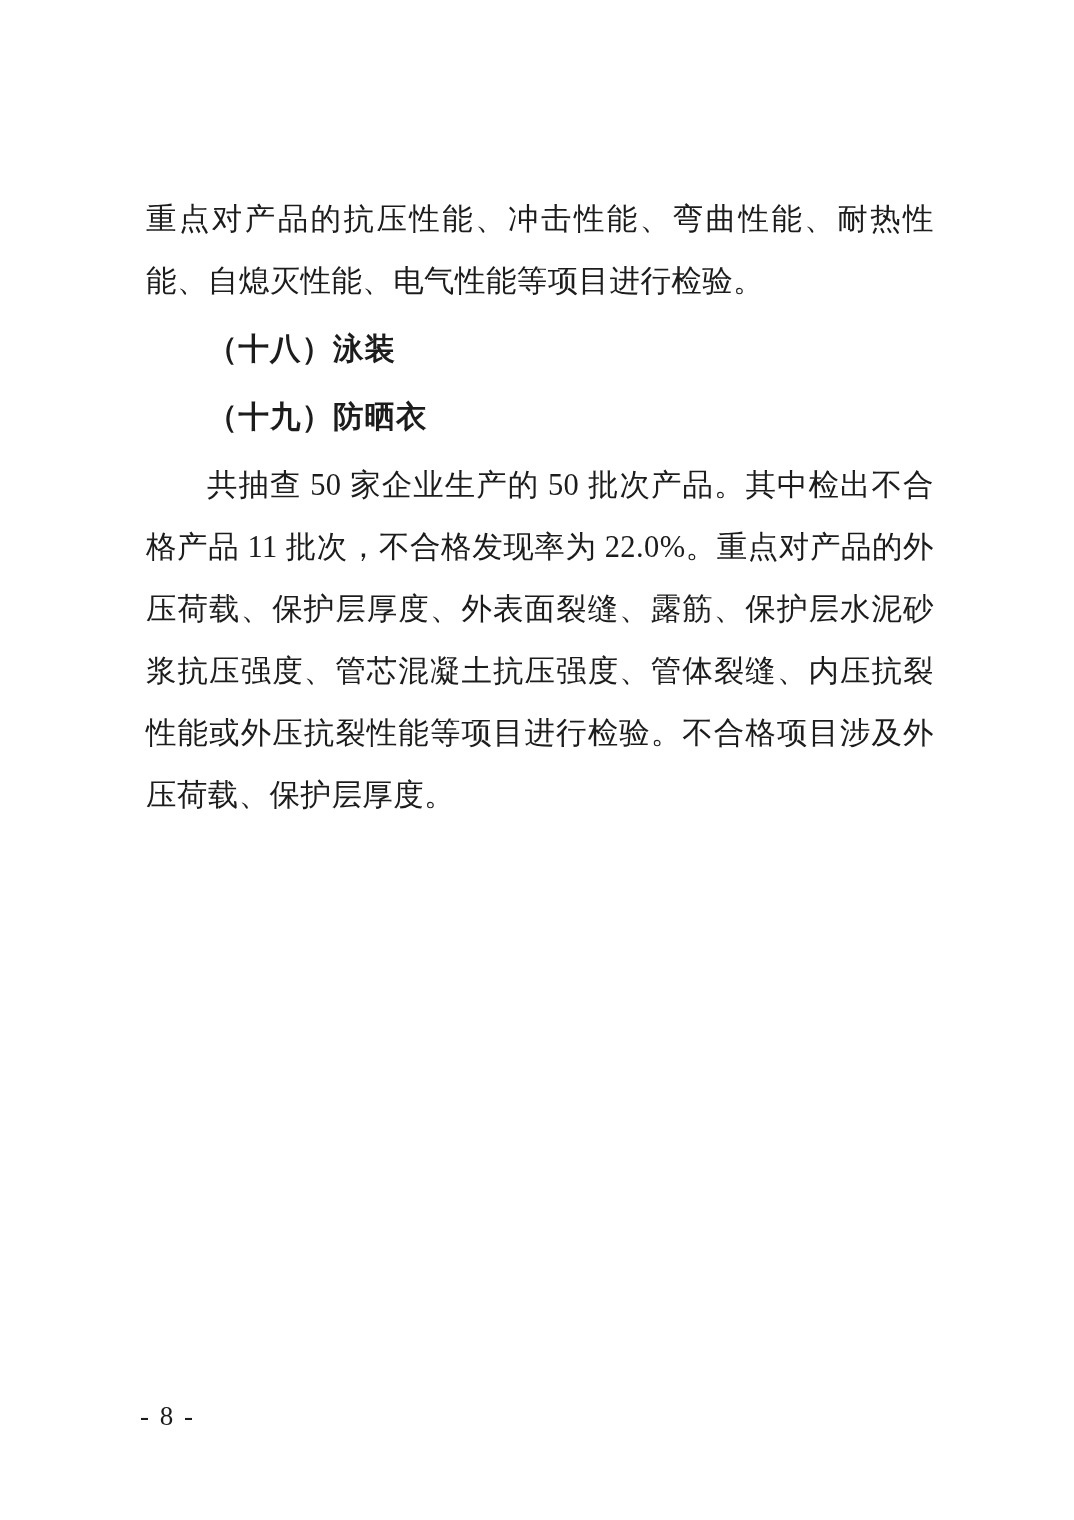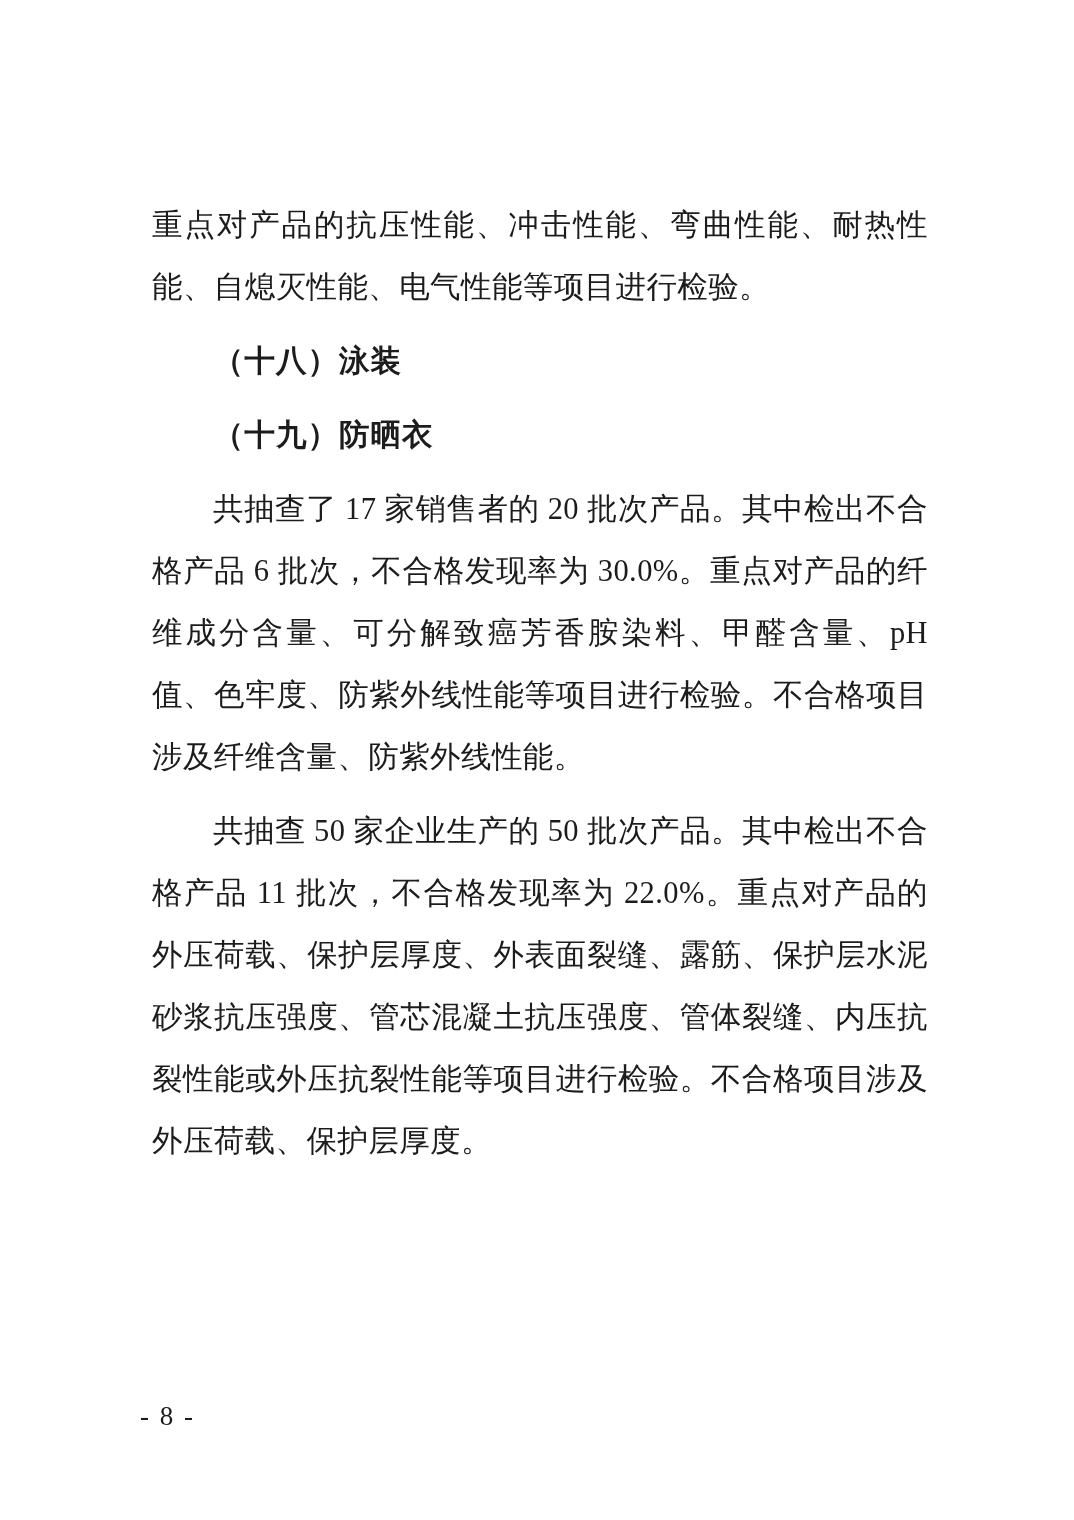--- a/index.html
+++ b/index.html
@@ -17,21 +17,21 @@
     font-family: "Liberation Serif", "DejaVu Serif", serif;
     color: #1a1a1a;
   }
   .content {
     position: absolute;
     left: 140px;
     top: 182px;
     width: 800px;
   }
   p {
-    margin: 12px;
+    margin: 6px;
     font-size: 30.5px;
     line-height: 62px;
     text-align: justify;
     text-justify: inter-ideograph;
     letter-spacing: 0.4px;
     color: #1c1c1c;
   }
   p.body {
     text-indent: 2em;
   }
@@ -56,20 +56,19 @@
 </style>
 </head>
 <body>
 
 <div class="page">
 
   <div class="content">
     <p class="body nohang">重点对产品的抗压性能、冲击性能、弯曲性能、耐热性能、自熄灭性能、电气性能等项目进行检验。</p>
     <p class="heading">（十八）泳装</p>
     <p class="heading">（十九）防晒衣</p>
-    <p class="body">共抽查了 17 家销售者的 20 批次产品。其中检出不合格产品 6 批次，不合格发现率为 30.0%。重点对产品的纤维成分含量、可分解致癌芳香胺染料、甲醛含量、pH 值、色牢度、防紫外线性能等项目进行检验。不合格项目涉及纤维含量、防紫外线性能。</p>
     <p class="body">共抽查 50 家企业生产的 50 批次产品。其中检出不合格产品 11 批次，不合格发现率为 22.0%。重点对产品的外压荷载、保护层厚度、外表面裂缝、露筋、保护层水泥砂浆抗压强度、管芯混凝土抗压强度、管体裂缝、内压抗裂性能或外压抗裂性能等项目进行检验。不合格项目涉及外压荷载、保护层厚度。</p>
 
   </div>
 
   <div class="footer">- 8 -</div>
 
 </div>
 
 </body></html>

